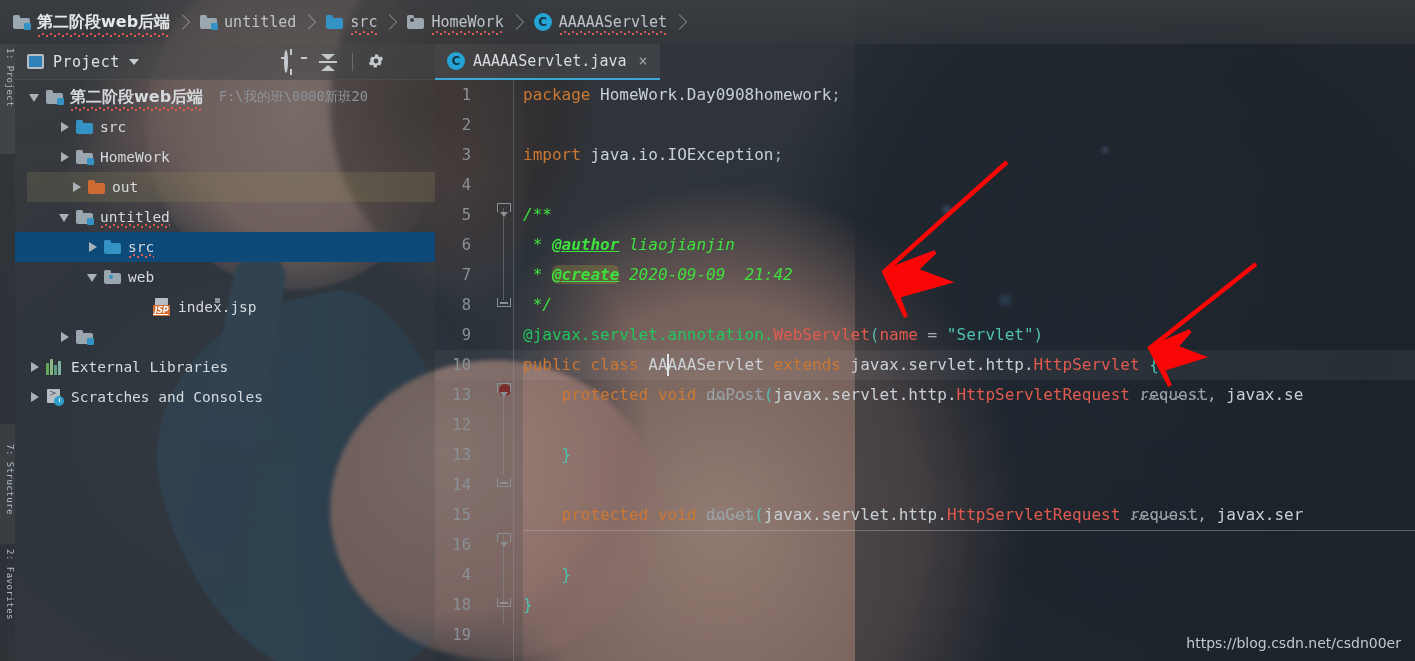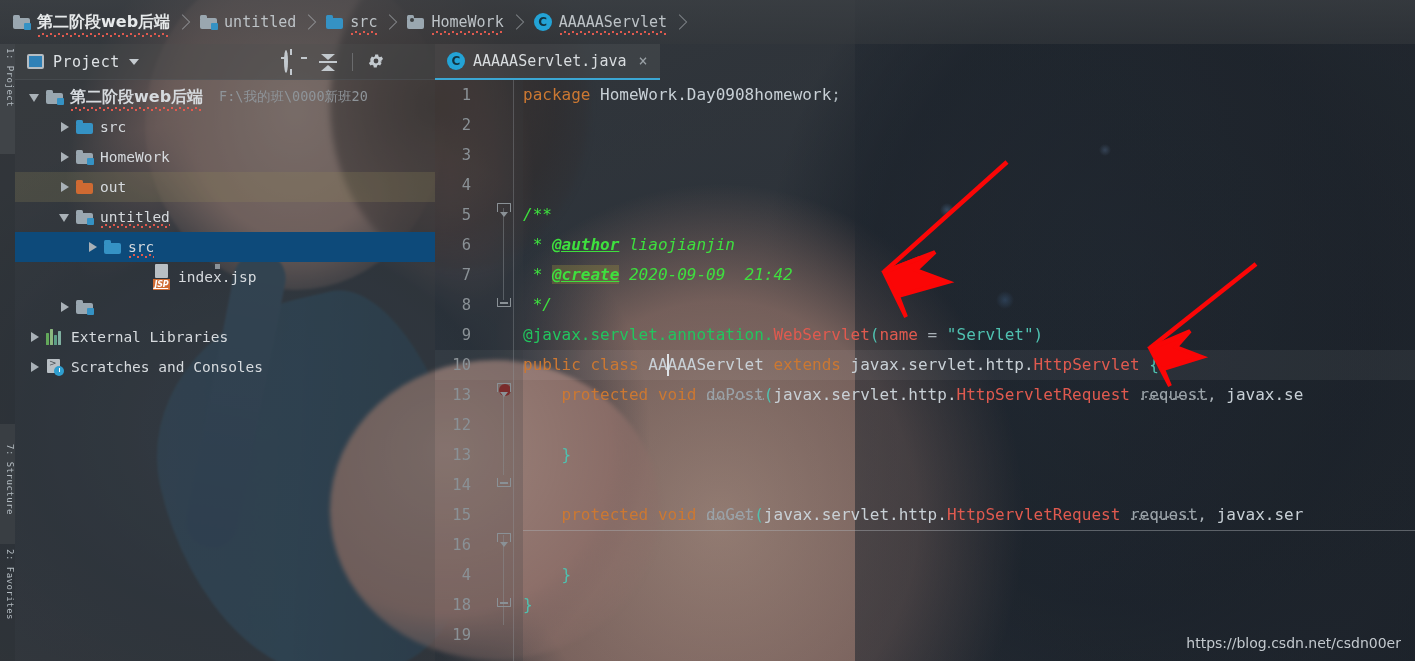--- a/index.html
+++ b/index.html
@@ -201,21 +201,21 @@
   .ic-minus { width:20px; height:2px; background:#c3c9ce; margin-top:9px;}
   .tool-divider { width:1px; height:18px; background:rgba(150,156,160,.45); }
 
   
   #tree { padding-top:2px; font-size:14.5px; color:#d6dade; }
   .row {
     display:flex; align-items:center; height:30px; padding-left:10px; white-space:nowrap;
     position:relative;
   }
   .row.sel { background:#0d4a7a; }
-  .row.hl  { background: rgba(150,140,90,.22); }
+  .row.hl  { background: rgba(150,140,90,.22); margin-left: 12px; }
   .arrow { width:16px; height:16px; flex:0 0 16px; position:relative; margin-right:3px;}
   .arrow.closed::before {
     content:""; position:absolute; left:4px; top:3px;
     width:0;height:0;border-top:5.5px solid transparent;border-bottom:5.5px solid transparent;border-left:8px solid #a9b1b7;
   }
   .arrow.open::before {
     content:""; position:absolute; left:2px; top:5px;
     width:0;height:0;border-left:5.5px solid transparent;border-right:5.5px solid transparent;border-top:8px solid #a9b1b7;
   }
   .row .label { margin-left:7px; position:relative; }
@@ -223,21 +223,21 @@
     content:"";
     position:absolute; left:0; right:0; bottom:-3px; height:4px;
     background-image:
       radial-gradient(circle at 2px 3px, #e05a4f 1.2px, transparent 1.4px),
       radial-gradient(circle at 6px 1px, #e05a4f 1.2px, transparent 1.4px);
     background-size:8px 4px; background-repeat:repeat-x;
   }
   .row .path { margin-left:16px; color:#8e9499; font-size:13.5px; }
   .cn { font-family:"DejaVu Sans", sans-serif; font-weight:700; }
 
-  .jspicon { position:relative; width:18px; height:26px; flex:0 0 18px;}
+  .jspicon { position:relative; width:18px; height:18px; flex:0 0 18px;}
   .jspicon .page { position:absolute; left:2px; top:0; width:13px; height:14px; background:#b8bfc4; border-radius:1px;}
   .jspicon .fold { position:absolute; right:3px; top:0; width:5px;height:5px; background:#8b9298;}
   .jspicon .tag  { position:absolute; left:0; bottom:0; background:#cf6a32; color:#fff;
      font-size:8px; font-weight:700; line-height:9px; padding:1px 1.5px; font-family:"DejaVu Sans", sans-serif; letter-spacing:-.3px;}
 
   .libicon { position:relative; width:18px; height:16px; flex:0 0 18px;}
   .libicon span { position:absolute; bottom:0; width:3px; border-radius:.5px;}
   .libicon span:nth-child(1){ left:0;  height:12px; background:#62a85a;}
   .libicon span:nth-child(2){ left:4px;height:16px; background:#8ab87f;}
   .libicon span:nth-child(3){ left:8px;height:10px; background:#5d9e86;}
@@ -307,21 +307,21 @@
   .kw   { color:#cc7832; }
   .str  { color:#4fc1b0; }
   .cls  { color:#e05a4f; }
   .anno { color:#22c55e; }
   .meth { color:#9aa3a9; }
   .ident{ color:#c8d0d6; }
   .punct{ color:#a9b1b7; }
   .brace{ color:#4fc1b0; }
   .cmt  { color:#3ee03e; font-style:italic; }
   .tag  { color:#3ee03e; font-style:italic; font-weight:700; text-decoration:underline; }
-  .tag.hlbg { background:rgba(150,140,60,.35); }
+  .tag.hlbg { background:rgba(150,140,60,.35);border-radius:6px; }
   .param{ color:#9aa3a9; }
   .wavy { position:relative; }
   .wavy::after {
     content:""; position:absolute; left:0; right:0; bottom:4px; height:4px;
     background-image:
       radial-gradient(circle at 2px 3px, #9aa1a6 1px, transparent 1.2px),
       radial-gradient(circle at 6px 1px, #9aa1a6 1px, transparent 1.2px);
     background-size:8px 4px; background-repeat:repeat-x;
     opacity:.8;
   }
@@ -486,20 +486,29 @@
 
       <div class="row sel" style="padding-left:70px">
         <span class="arrow closed"></span>
         <span class="ficon blue">
             <i class="body"></i>
             <i class="tab"></i>
           </span>
         <span class="label squig">src</span>
       </div>
 
+      <div class="row" style="padding-left:70px">
+        <span class="arrow open"></span>
+        <span class="ficon">
+            <i class="body"></i>
+            <i class="tab"></i>
+            <i class="dot" style="background:#3592c4;left:5px;top:5px"></i>
+          </span>
+        <span class="label">web</span>
+      </div>
 
 
       <div class="row" style="padding-left:119px">
         <span class="arrow"></span>
         <span class="jspicon">
             <i class="page"></i>
             <i class="fold"></i>
             <i class="tag">JSP</i>
           </span>
         <span class="label">index.jsp</span>
@@ -606,20 +615,21 @@
       </div>
 
       <div class="methodsep" style="top:450px"></div>
 
       <div id="codelines">
 
         <div class="cl" style="top:0px"><span class="kw">package</span><span class="punct">&nbsp;</span><span class="ident">HomeWork.Day0908homework</span><span class="punct">;</span></div>
 
         <div class="cl" style="top:30px"></div>
 
+        <div class="cl" style="top:60px"><span class="kw">import</span><span class="punct">&nbsp;</span><span class="ident">java.io.IOException</span><span class="punct">;</span></div>
 
         <div class="cl" style="top:90px"></div>
 
         <div class="cl" style="top:120px"><span class="cmt">/**</span></div>
 
         <div class="cl" style="top:150px"><span class="cmt">&nbsp;*&nbsp;</span><span class="tag">@author</span><span class="cmt">&nbsp;</span><span class="cmt">liaojianjin</span></div>
 
         <div class="cl" style="top:180px"><span class="cmt">&nbsp;*&nbsp;</span><span class="tag hlbg">@create</span><span class="cmt">&nbsp;</span><span class="cmt">2020-09-09  21:42</span></div>
 
         <div class="cl" style="top:210px"><span class="cmt">&nbsp;*/</span></div>

